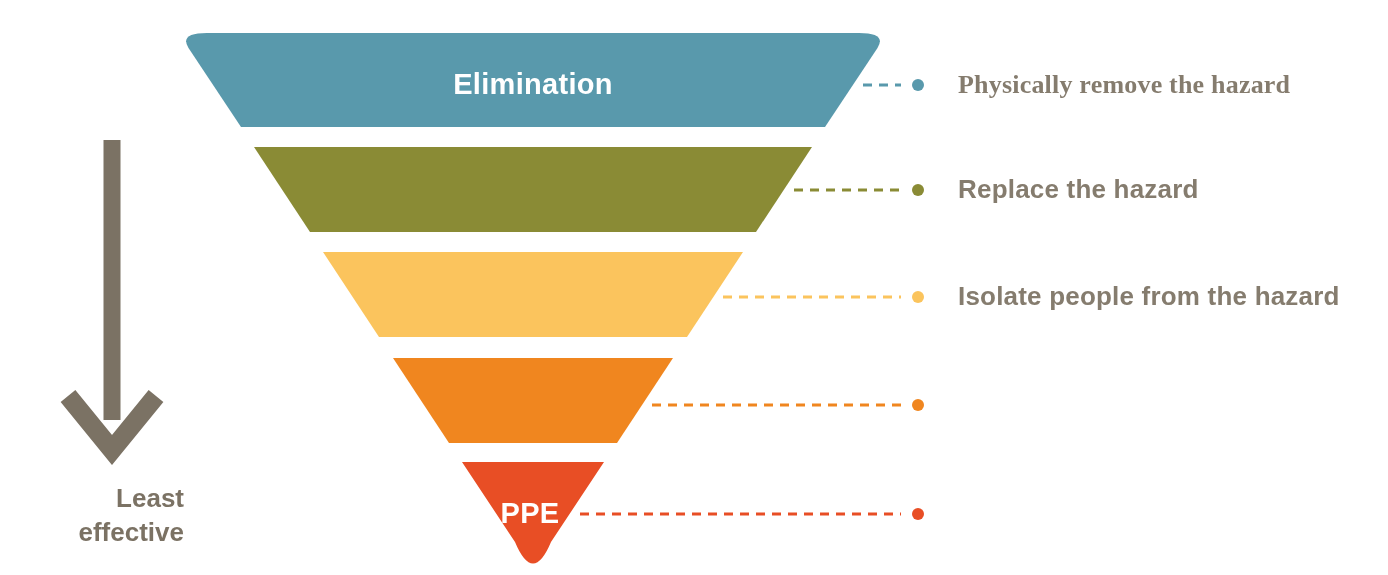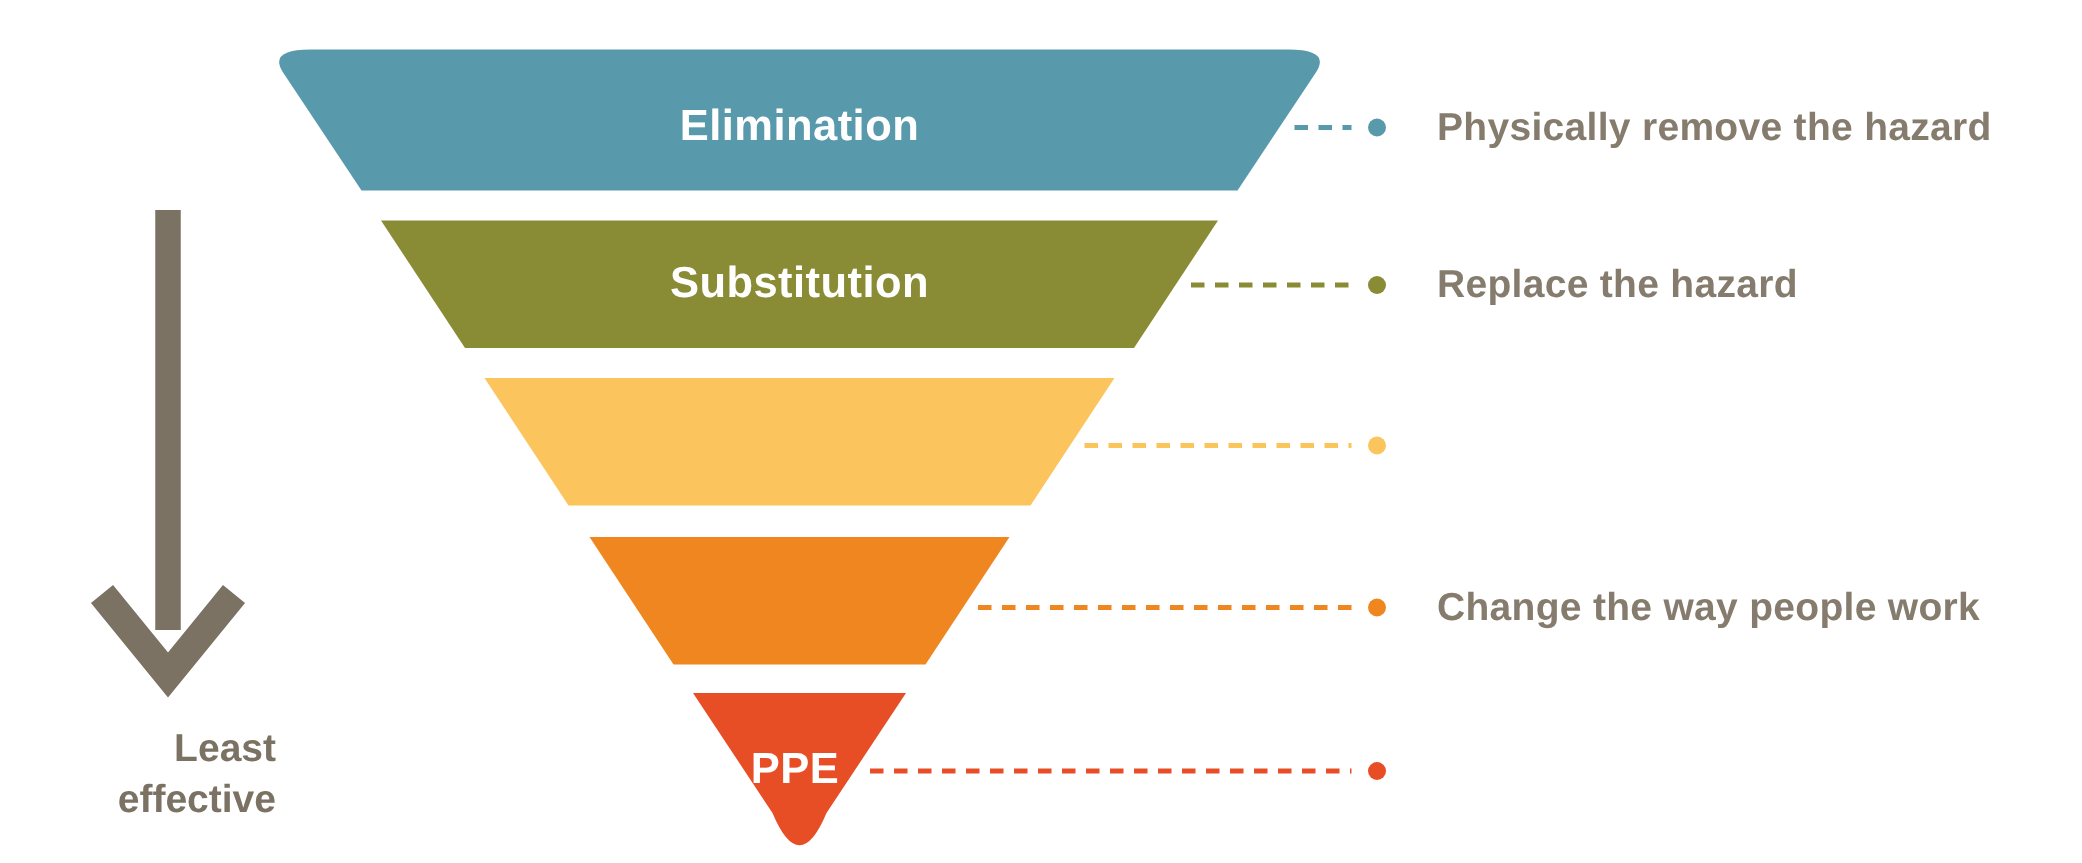--- a/index.html
+++ b/index.html
@@ -47,26 +47,25 @@
     <path class="dash" d="M550 514 H871" stroke="#E84E25"></path>
 
     <circle cx="888" cy="85" r="6" fill="#5999AC"></circle>
     <circle cx="888" cy="190" r="6" fill="#8A8B35"></circle>
     <circle cx="888" cy="297" r="6" fill="#FBC45D"></circle>
     <circle cx="888" cy="405" r="6" fill="#F0861F"></circle>
     <circle cx="888" cy="514" r="6" fill="#E84E25"></circle>
   </svg>
 
   <div class="lvl-label" style="left:503px;top:85px;">Elimination</div>
-  <div class="lvl-label" style="left:503px;top:190px;">Substitution</div>
   <div class="lvl-label" style="left:500px;top:514px;">PPE</div>
 
-  <div class="desc" style="top:85px;">Physically remove the hazard</div>
+  <div class="desc" style="top:85px;font-family:Liberation Serif, serif;">Physically remove the hazard</div>
   <div class="desc" style="top:190px;">Replace the hazard</div>
-  <div class="desc" style="top:405px;">Change the way people work</div>
+  <div class="desc" style="top:297px;">Isolate people from the hazard</div>
 
 
   <svg class="arrow-svg" width="130" height="340" viewBox="0 0 130 340">
     <line x1="62" y1="15" x2="62" y2="295" stroke="#7B7264" stroke-width="17"></line>
     <polyline points="18,271 62,325 106,271" fill="none" stroke="#7B7264" stroke-width="19" stroke-linecap="butt" stroke-linejoin="miter"></polyline>
   </svg>
 
   <div class="scale-label" style="top:481px;text-align:right;">Least effective</div>
 
 </div>

